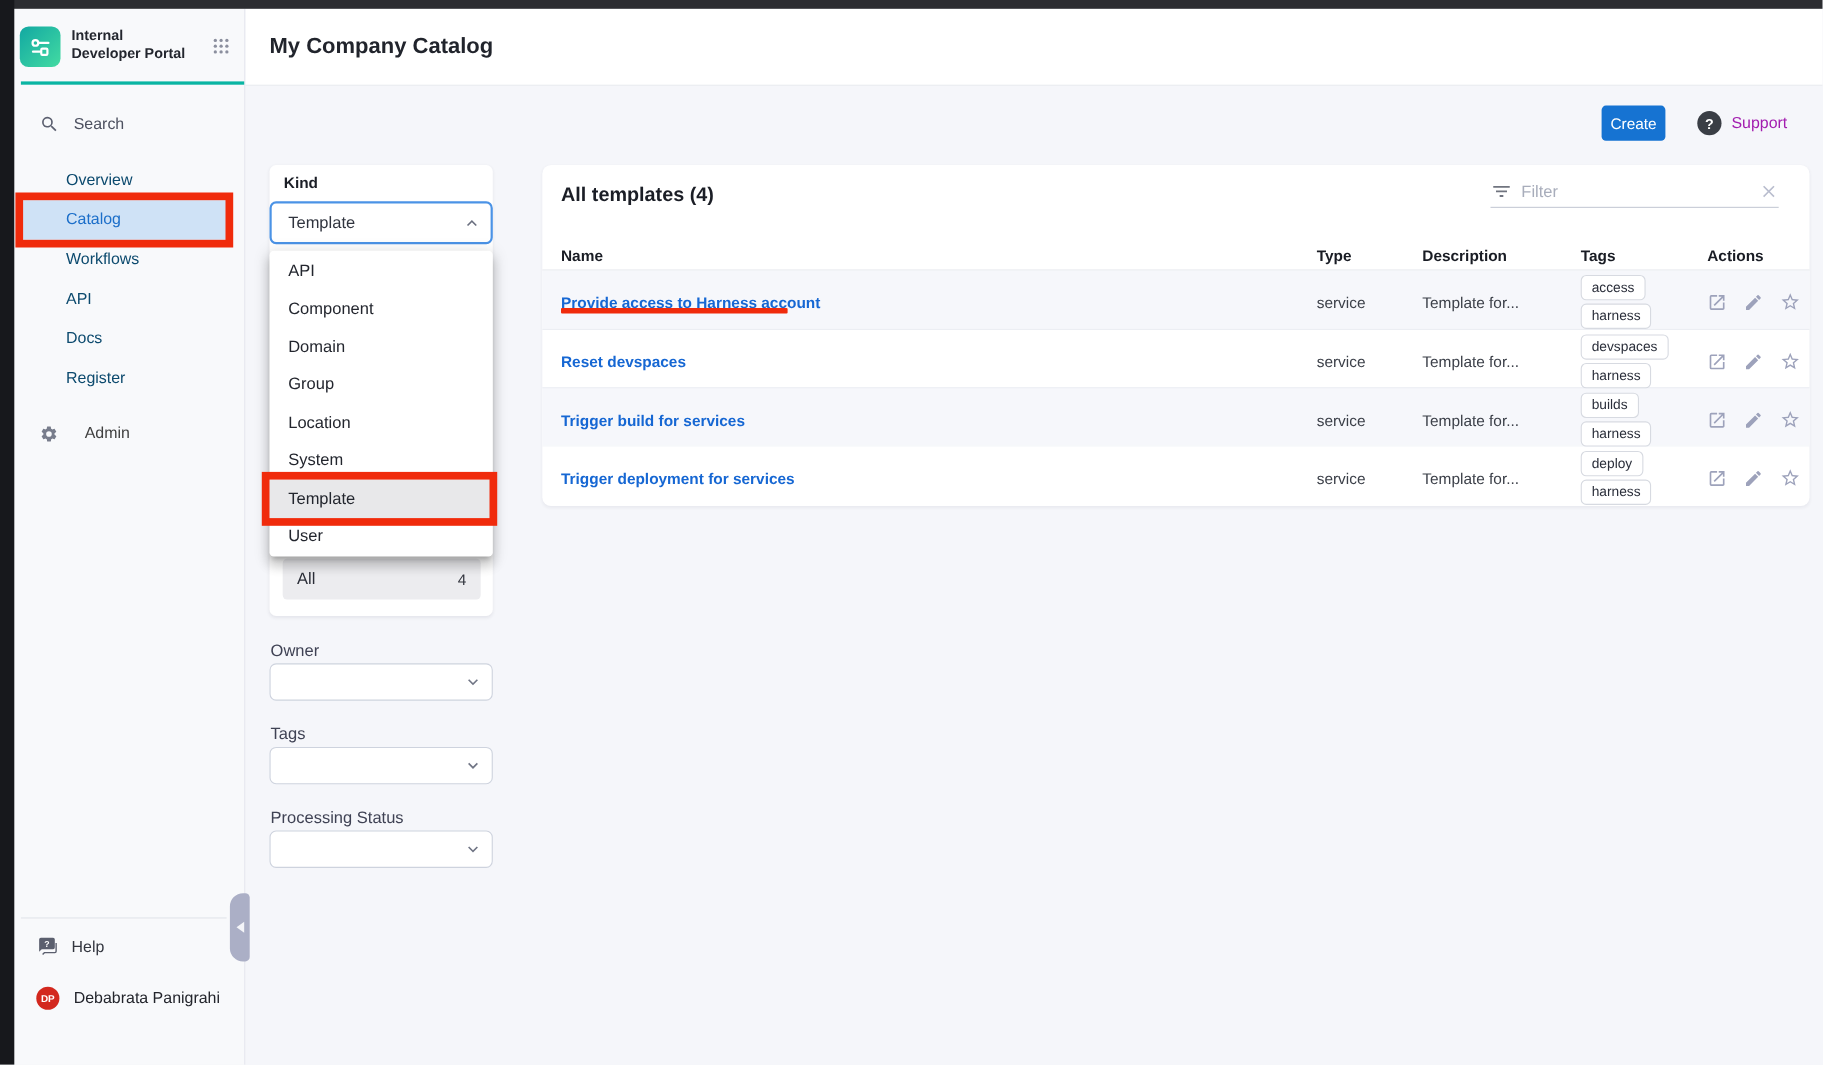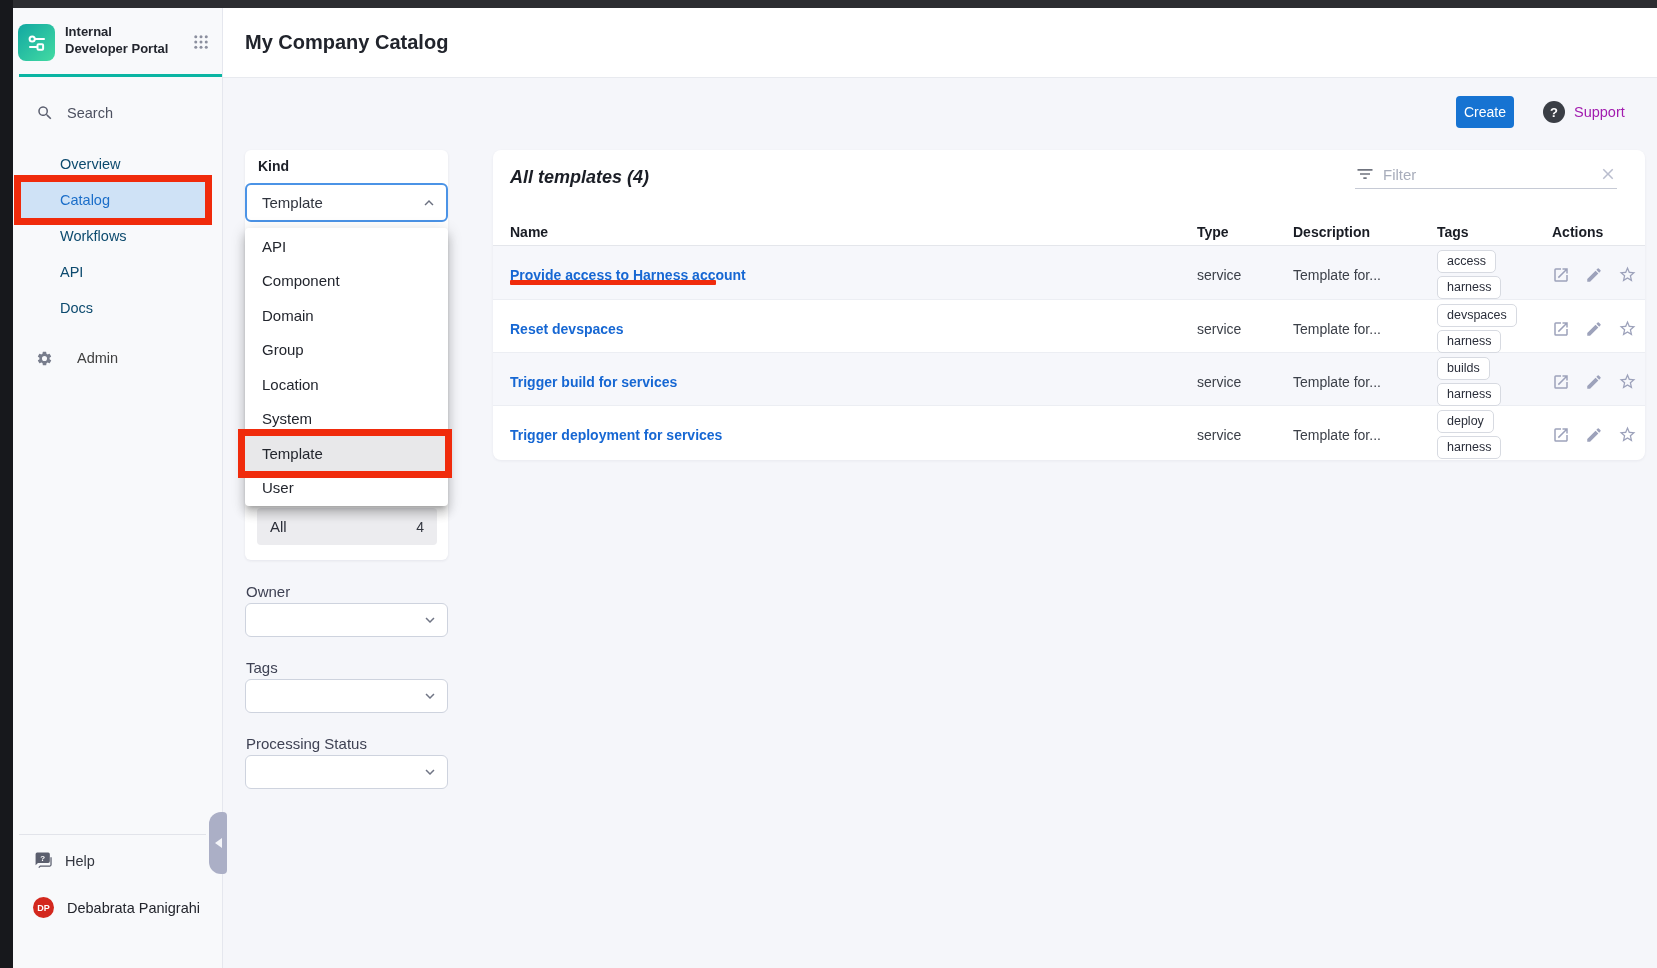--- a/index.html
+++ b/index.html
@@ -106,21 +106,21 @@
     position:absolute; left:22px; width:203px; height:34px;
     background:#fff; border:1px solid #ced3de; border-radius:6px; cursor:pointer;
     display:flex; align-items:center; justify-content:flex-end; padding-right:8px; color:#707585;
   }
 
   
   .table-card {
     position:absolute; left:270px; top:72px; width:1152px; height:310px;
     background:#fff; border-radius:8px; box-shadow:0 1px 3px rgba(40,41,61,.06);
   }
-  .table-title { position:absolute; left:17px; top:17px; font-size:18px; font-weight:700; color:#1b1e26;font-style:italic; }
+  .table-title { position:absolute; left:17px; top:17px; font-size:18px; font-weight:700; color:#1b1e26; }
   .tfilter { position:absolute; right:28px; top:14px; width:262px; }
   .tfilter-row { display:flex; align-items:center; gap:8px; padding-bottom:4px; border-bottom:1px solid #c6cad5; }
   .tfilter-row svg.funnel { color:#70747f; flex:0 0 auto; }
   .tfilter input {
     border:none; outline:none; flex:1; font-size:15px; color:#30343e; min-width:0;
     font-family:"Liberation Sans",sans-serif; background:transparent;
   }
   .tfilter input::placeholder { color:#a8adbb; }
   .tfilter .clear { color:#b9bdce; cursor:pointer; flex:0 0 auto; display:flex; }
 
@@ -186,20 +186,21 @@
 
   <nav class="nav">
     <div class="nav-item">Overview</div>
     <div class="nav-active-wrap">
       <div class="nav-active-pill">Catalog</div>
       <div class="nav-red-box"></div>
     </div>
     <div class="nav-item">Workflows</div>
     <div class="nav-item">API</div>
     <div class="nav-item">Docs</div>
+    <div class="nav-item">Register</div>
   </nav>
 
   <div class="admin-row">
     <svg width="17" height="17" viewBox="0 0 24 24" fill="currentColor">
       <path d="M19.14 12.94c.04-.3.06-.61.06-.94s-.02-.64-.07-.94l2.03-1.58a.5.5 0 0 0 .12-.64l-1.92-3.32a.5.5 0 0 0-.61-.22l-2.39.96c-.5-.38-1.03-.7-1.62-.94l-.36-2.54a.5.5 0 0 0-.5-.42h-3.84a.5.5 0 0 0-.5.42l-.36 2.54c-.59.24-1.13.57-1.62.94l-2.39-.96a.5.5 0 0 0-.61.22L2.74 8.84a.5.5 0 0 0 .12.64l2.03 1.58c-.05.3-.09.63-.09.94s.02.64.07.94l-2.03 1.58a.5.5 0 0 0-.12.64l1.92 3.32c.12.22.39.3.61.22l2.39-.96c.5.38 1.03.7 1.62.94l.36 2.54c.05.24.25.42.5.42h3.84c.25 0 .46-.18.5-.42l.36-2.54c.59-.24 1.13-.56 1.62-.94l2.39.96c.23.09.49 0 .61-.22l1.92-3.32a.5.5 0 0 0-.12-.64l-2.01-1.58zM12 15.6A3.6 3.6 0 1 1 12 8.4a3.6 3.6 0 0 1 0 7.2z"></path>
     </svg>
     <span>Admin</span>
   </div>
 
   <div class="sidebar-bottom">

